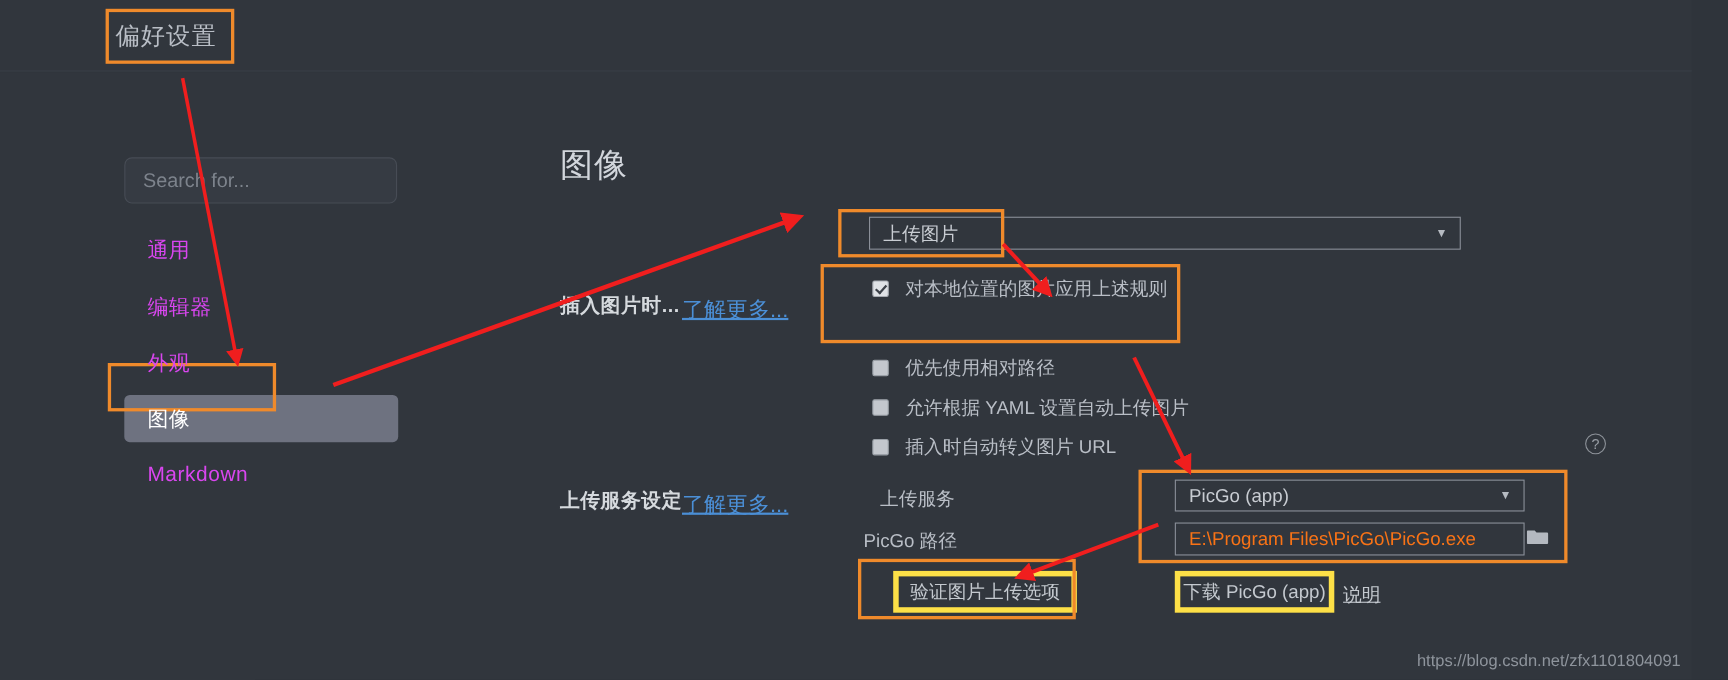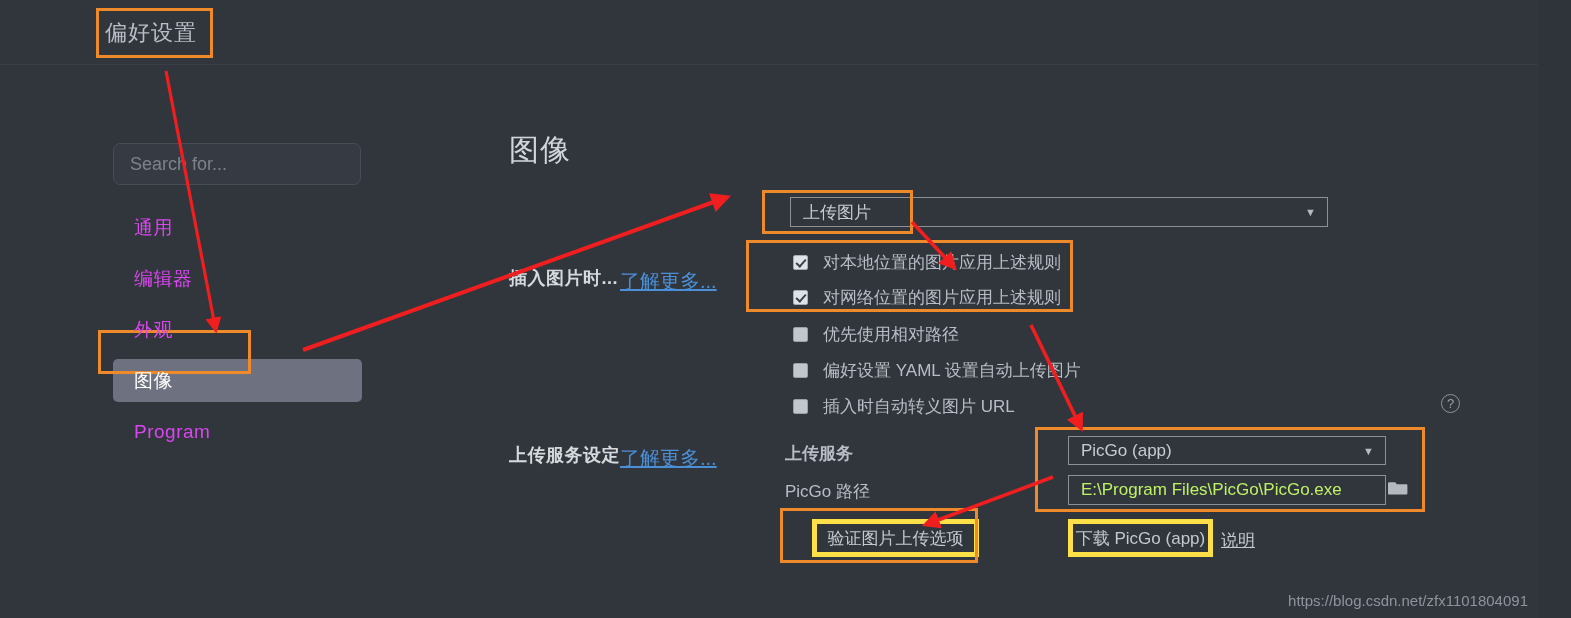--- a/index.html
+++ b/index.html
@@ -144,21 +144,21 @@
     color: #b6bbc2;
   }
 
   .txtin {
     position: absolute;
     background: #31363d;
     border: 1px solid #8b9099;
     box-sizing: border-box;
     display: flex;
     align-items: center;
-    color: #bef264;
+    color: #f97316;
     font-size: 17px;
     padding: 0 12px;
   }
 
   .folder-btn {
     position: absolute;
     cursor: pointer;
   }
 
   
@@ -281,64 +281,60 @@
       <div class="nav-item">
         <div class="nav-bg"></div>
         <span class="nav-label">外观</span>
       </div>
       <div class="nav-item selected">
         <div class="nav-bg"></div>
         <span class="nav-label">图像</span>
       </div>
       <div class="nav-item">
         <div class="nav-bg"></div>
-        <span class="nav-label">Program</span>
+        <span class="nav-label">Markdown</span>
       </div>
     </div>
   </div>
 
   <div class="main">
 
     <div class="page-title">图像</div>
 
     <div class="sec-label" style="left:79px; top:200px;">插入图片时...</div>
     <div class="learn-link" style="left:190px; top:202px;">了解更多...</div>
 
     <div class="sel" style="left:360px; top:131px; width:538px; height:30px;">
       <span>上传图片</span>
       <span class="caret">▼</span>
     </div>
 
     <div class="cbrow" style="left:363px; top:185px;">
       <span class="cbox on"></span>
       <span class="cblabel">对本地位置的图片应用上述规则</span>
     </div>
-    <div class="cbrow" style="left:363px; top:220px;">
-      <span class="cbox on"></span>
-      <span class="cblabel">对网络位置的图片应用上述规则</span>
-    </div>
     <div class="cbrow" style="left:363px; top:257px;">
       <span class="cbox off"></span>
       <span class="cblabel">优先使用相对路径</span>
     </div>
     <div class="cbrow" style="left:363px; top:293px;">
       <span class="cbox off"></span>
-      <span class="cblabel">偏好设置 YAML 设置自动上传图片</span>
+      <span class="cblabel">允许根据 YAML 设置自动上传图片</span>
     </div>
     <div class="cbrow" style="left:363px; top:329px;">
       <span class="cbox off"></span>
       <span class="cblabel">插入时自动转义图片 URL</span>
     </div>
 
     <div class="help-icon" style="left:1011px; top:328px;">?</div>
 
     <div class="sec-label" style="left:79px; top:377px;">上传服务设定</div>
     <div class="learn-link" style="left:190px; top:379px;">了解更多...</div>
 
-    <div class="field-label" style="left:355px; top:376px;font-weight:bold;">上传服务</div>
+    <div class="field-label" style="left:370px; top:376px;">上传服务</div>
     <div class="sel" style="left:638px; top:370px; width:318px; height:29px;">
       <span>PicGo (app)</span>
       <span class="caret">▼</span>
     </div>
 
     <div class="field-label" style="left:355px; top:414px;">PicGo 路径</div>
     <div class="txtin" style="left:638px; top:409px; width:318px; height:30px;">
       <span>E:\Program Files\PicGo\PicGo.exe</span>
     </div>
     <div class="folder-btn" style="left:958px; top:413px;">

